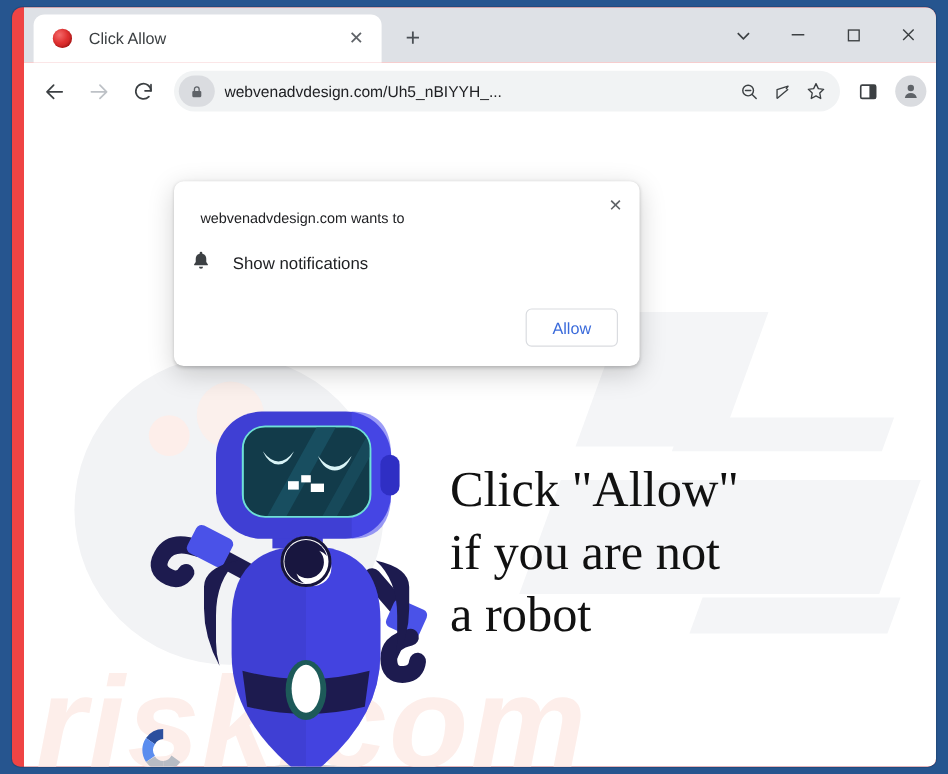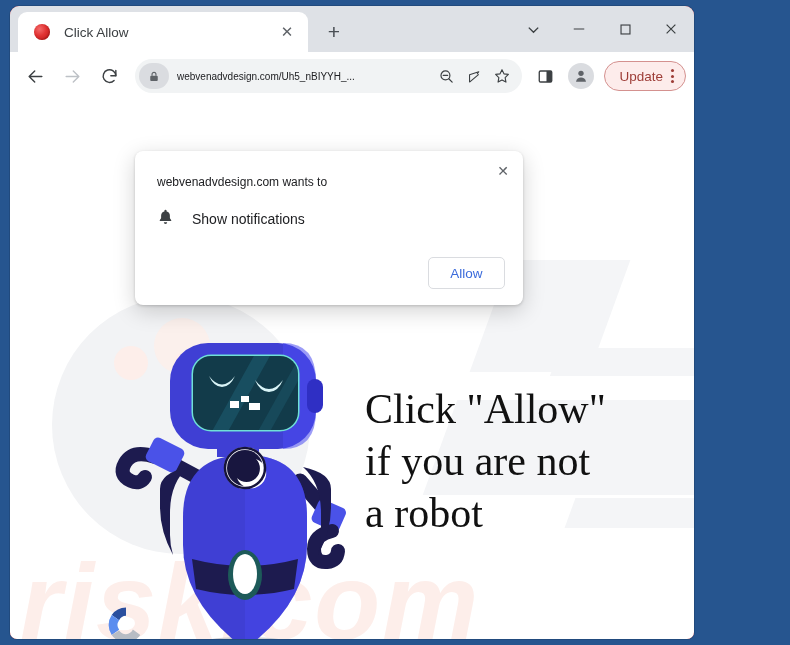--- a/index.html
+++ b/index.html
@@ -11,25 +11,26 @@
   body { background: #2b5797; }
 
   
   #desktop {
     position: absolute; inset: 0;
     background: #26558f;
   }
   #window {
     position: absolute;
     left: 10px; top: 6px;
-    width: 684px; height: 633px;
+    width: 770px; height: 633px;
     background: #ef4444;
     border-radius: 9px 9px 7px 7px;
     overflow: hidden;
     box-shadow: 0 0 0 1px rgba(0,0,0,.12);
+    padding-left: 10px;
   }
 
   
   #tabstrip {
     position: relative;
     height: 46px;
     background: #dee1e6;
   }
   #tab {
     position: absolute;
@@ -111,21 +112,21 @@
   }
   #omnibox .lockwrap {
     width: 30px; height: 26px;
     margin-left: 4px;
     border-radius: 13px;
     background: #dadce0;
     display: flex; align-items: center; justify-content: center;
     flex: 0 0 auto;
   }
   #omnibox .urltext {
-    font-size: 10px;
+    font-size: 13px;
     color: #202124;
     margin-left: 8px;
     white-space: nowrap; overflow: hidden; text-overflow: clip;
     flex: 1 1 auto;
   }
   #omnibox .obicon {
     width: 28px; height: 28px;
     display: flex; align-items: center; justify-content: center;
     color: #3c4043;
     flex: 0 0 auto;
@@ -261,21 +262,21 @@
     font-size: 14px;
   }
   #permpopup .phead {
     position: absolute;
     left: 22px; top: 24px;
     font-size: 12px;
     color: #202124;
   }
   #permpopup .prow {
     position: absolute;
-    left: 22px; top: 56px;
+    left: 14px; top: 56px;
     display: flex; align-items: center; gap: 18px;
   }
   #permpopup .prow .plabel {
     font-size: 14px;
     color: #202124;
   }
   #permpopup .pbtns {
     position: absolute;
     right: 18px; bottom: 16px;
     display: flex; gap: 9px;
@@ -385,28 +386,20 @@
         </svg>
       </div>
 
       <div id="avatar">
         <svg width="16" height="16" viewBox="0 0 24 24">
           <circle cx="12" cy="8" r="4" fill="#5f6368"></circle>
           <path d="M4.5 20.5c.6-4.2 3.9-6.3 7.5-6.3s6.9 2.1 7.5 6.3z" fill="#5f6368"></path>
         </svg>
       </div>
 
-      <div id="updatebtn">
-        <span class="ulabel">Update</span>
-        <span class="kebab">
-            <i></i>
-            <i></i>
-            <i></i>
-          </span>
-      </div>
     </div>
 
     <div id="viewport">
 
       <div class="bg-circle"></div>
       <div class="stripe s1"></div>
       <div class="stripe s2"></div>
       <div class="stripe s3"></div>
       <div class="stripe s4"></div>
 

